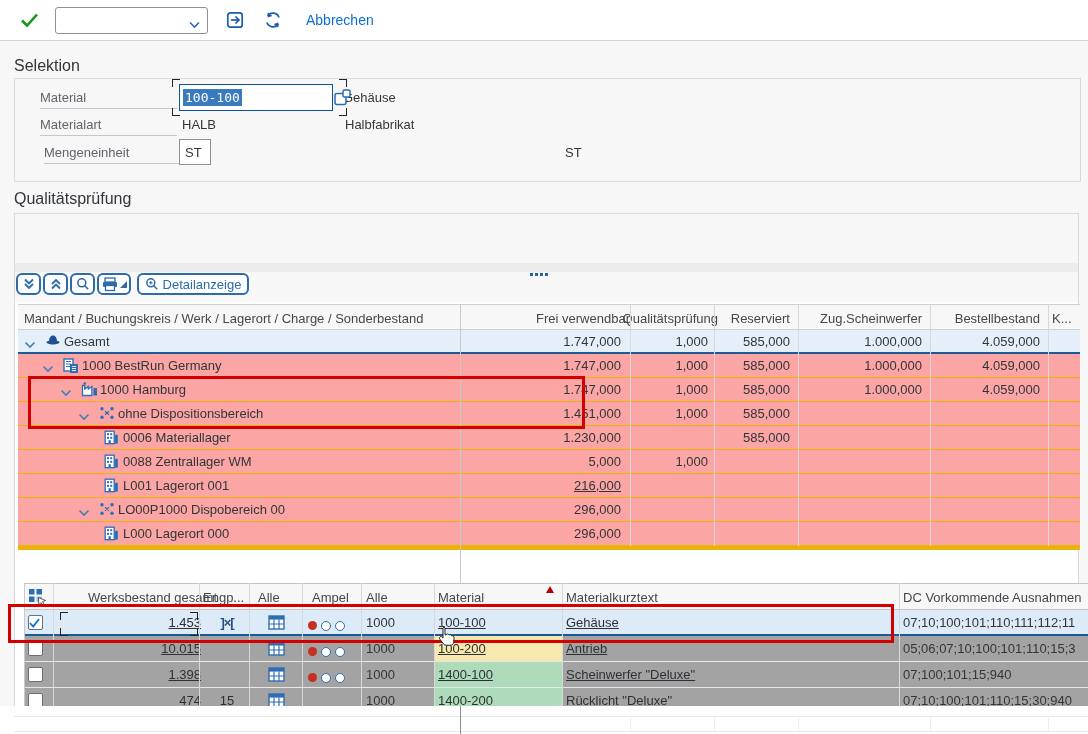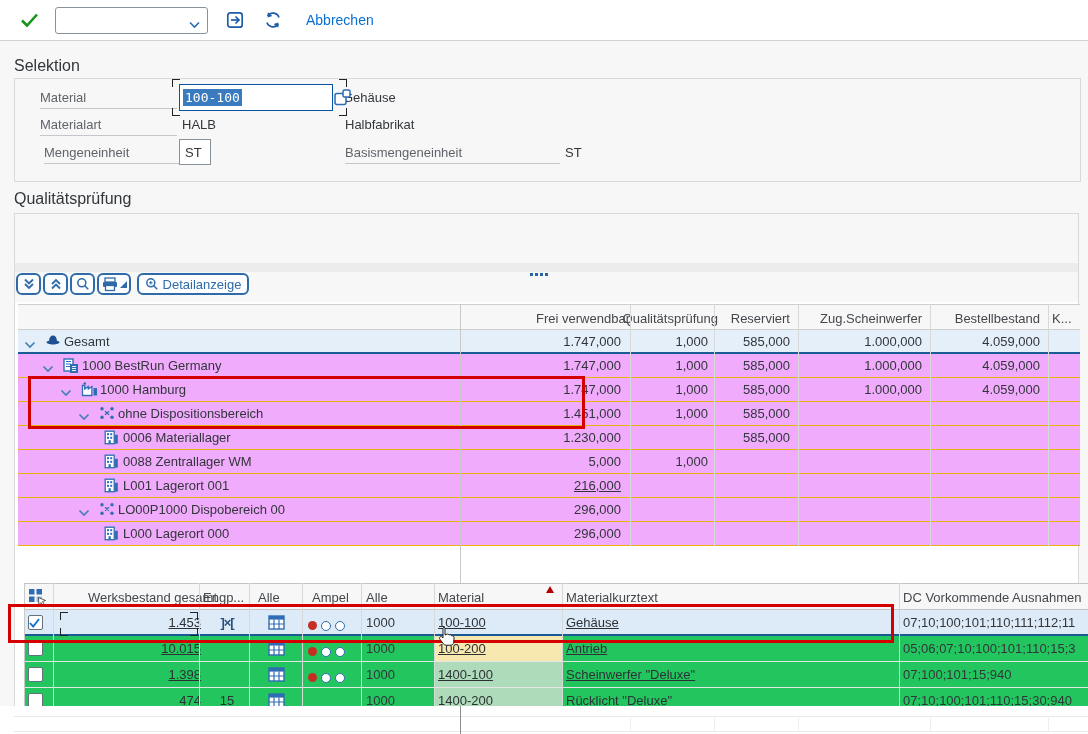--- a/index.html
+++ b/index.html
@@ -23,23 +23,23 @@
   .mat-sel{background:#3a7abf;color:#fff;font-family:"DejaVu Sans Mono",monospace;font-size:13px;padding:1px 2px;}
   .stbox{position:absolute;border:1px solid #8a9299;background:#fff;box-sizing:border-box;
          display:flex;align-items:center;padding-left:5px;}
   .corner{position:absolute;width:7px;height:7px;}
   .c-tl{border-top:1px solid #222;border-left:1px solid #222;}
   .c-tr{border-top:1px solid #222;border-right:1px solid #222;}
   .c-bl{border-bottom:1px solid #222;border-left:1px solid #222;}
   .c-br{border-bottom:1px solid #222;border-right:1px solid #222;}
   .t-head{position:absolute;background:#f7f7f7;border-top:1px solid #cfcfcf;border-bottom:1px solid #cfcfcf;
           box-sizing:border-box;color:#44484d;}
-  .tree-row{position:absolute;left:18px;width:1062px;height:23px;border-bottom:1px solid #eab308;background:#f0abfc;}
+  .tree-row{position:absolute;left:18px;width:1062px;height:23px;border-bottom:5px solid #eab308;background:#fca5a5;}
   .tree-row.sel{background:#e4eff9;border-bottom:2px solid #1a5a96;height:22px;}
-  .det-row{position:absolute;left:24px;width:1064px;height:25px;border-bottom:1px solid #e6e6e6;background:#22c55e;}
+  .det-row{position:absolute;left:24px;width:1064px;height:25px;border-bottom:1px solid #e6e6e6;background:#a3a3a3;}
   .det-row.sel{background:#ddeaf7;border-bottom:2px solid #1a5a96;height:24px;}
   .cell{position:absolute;top:5px;white-space:nowrap;}
   .ulink{text-decoration:underline;color:#2d3136;cursor:pointer;}
   .cb{position:absolute;width:15px;height:15px;border:1px solid #65707a;border-radius:2px;background:#fff;box-sizing:border-box;}
   .dot{display:inline-block;width:9px;height:9px;border-radius:50%;margin-right:4px;vertical-align:middle;}
   .dot.red{background:#c42f21;}
   .dot.empty{border:1.5px solid #2f6fae;width:8px;height:8px;background:#fff;box-sizing:content-box;}
   .engpass{color:#28507e;font-weight:bold;letter-spacing:-1px;}
   .matbg-yellow{background:#f6e8af;}
   .matbg-green{background:#aedbba;}
@@ -98,21 +98,20 @@
       </svg></span>
 
   <span class="abs lbl lbl-u" style="left:40px;top:117px;width:137px;height:18px;">Materialart</span>
   <span class="abs" style="left:182px;top:117px;">HALB</span>
   <span class="abs" style="left:345px;top:117px;">Halbfabrikat</span>
 
   <span class="abs lbl lbl-u" style="left:44px;top:145px;width:137px;height:18px;">Mengeneinheit</span>
   <div class="stbox" style="left:179px;top:139px;width:32px;height:26px;">
       <span>ST</span>
     </div>
-  <span class="abs lbl lbl-u" style="left:345px;top:145px;width:215px;height:18px;">Basismengeneinheit</span>
   <span class="abs" style="left:565px;top:145px;">ST</span>
 
   <div class="abs title" style="left:14px;top:190px;">Qualitätsprüfung</div>
   <div class="abs" style="left:14px;top:213px;width:1065px;height:521px;border:1px solid #d9d9d9;border-bottom:none;background:#f7f7f7;box-sizing:border-box;"></div>
 
   <div class="abs" style="left:15px;top:263px;width:1063px;height:9px;background:#ececec;">
     <span class="dots4 abs" style="left:515px;top:3px;"><span></span><span></span><span></span><span></span></span>
   </div>
 
   <div class="btn" style="left:16px;top:273px;width:25px;">
@@ -152,20 +151,21 @@
         <circle cx="5.8" cy="5.8" r="4" fill="none" stroke="#2f6ba8" stroke-width="1.5"></circle>
         <path d="M8.8 8.8l3.4 3.4" stroke="#2f6ba8" stroke-width="1.5"></path>
         <path d="M4 5.8h3.6M5.8 4v3.6" stroke="#2f6ba8" stroke-width="1.1"></path>
       </svg>
       <span>Detailanzeige</span>
     </div>
 
   <div class="abs" style="left:15px;top:302px;width:1063px;height:432px;background:#fff;"></div>
 
   <div class="t-head" style="left:18px;top:304px;width:1062px;height:26px;">
+    <span class="abs" style="left:6px;top:6px;">Mandant / Buchungskreis / Werk / Lagerort / Charge / Sonderbestand</span>
     <span class="abs r" style="left:442px;top:6px;width:170px;">Frei verwendbar</span>
     <span class="abs r" style="left:594px;top:6px;width:106px;">Qualitätsprüfung</span>
     <span class="abs r" style="left:696px;top:6px;width:76px;">Reserviert</span>
     <span class="abs r" style="left:780px;top:6px;width:124px;">Zug.Scheinwerfer</span>
     <span class="abs r" style="left:912px;top:6px;width:110px;">Bestellbestand</span>
     <span class="abs" style="left:1034px;top:6px;">K...</span>
   </div>
 
   <div class="abs" style="left:0;top:330px;" id="tree-rows">
       <div class="tree-row sel" style="top: 0px;">

